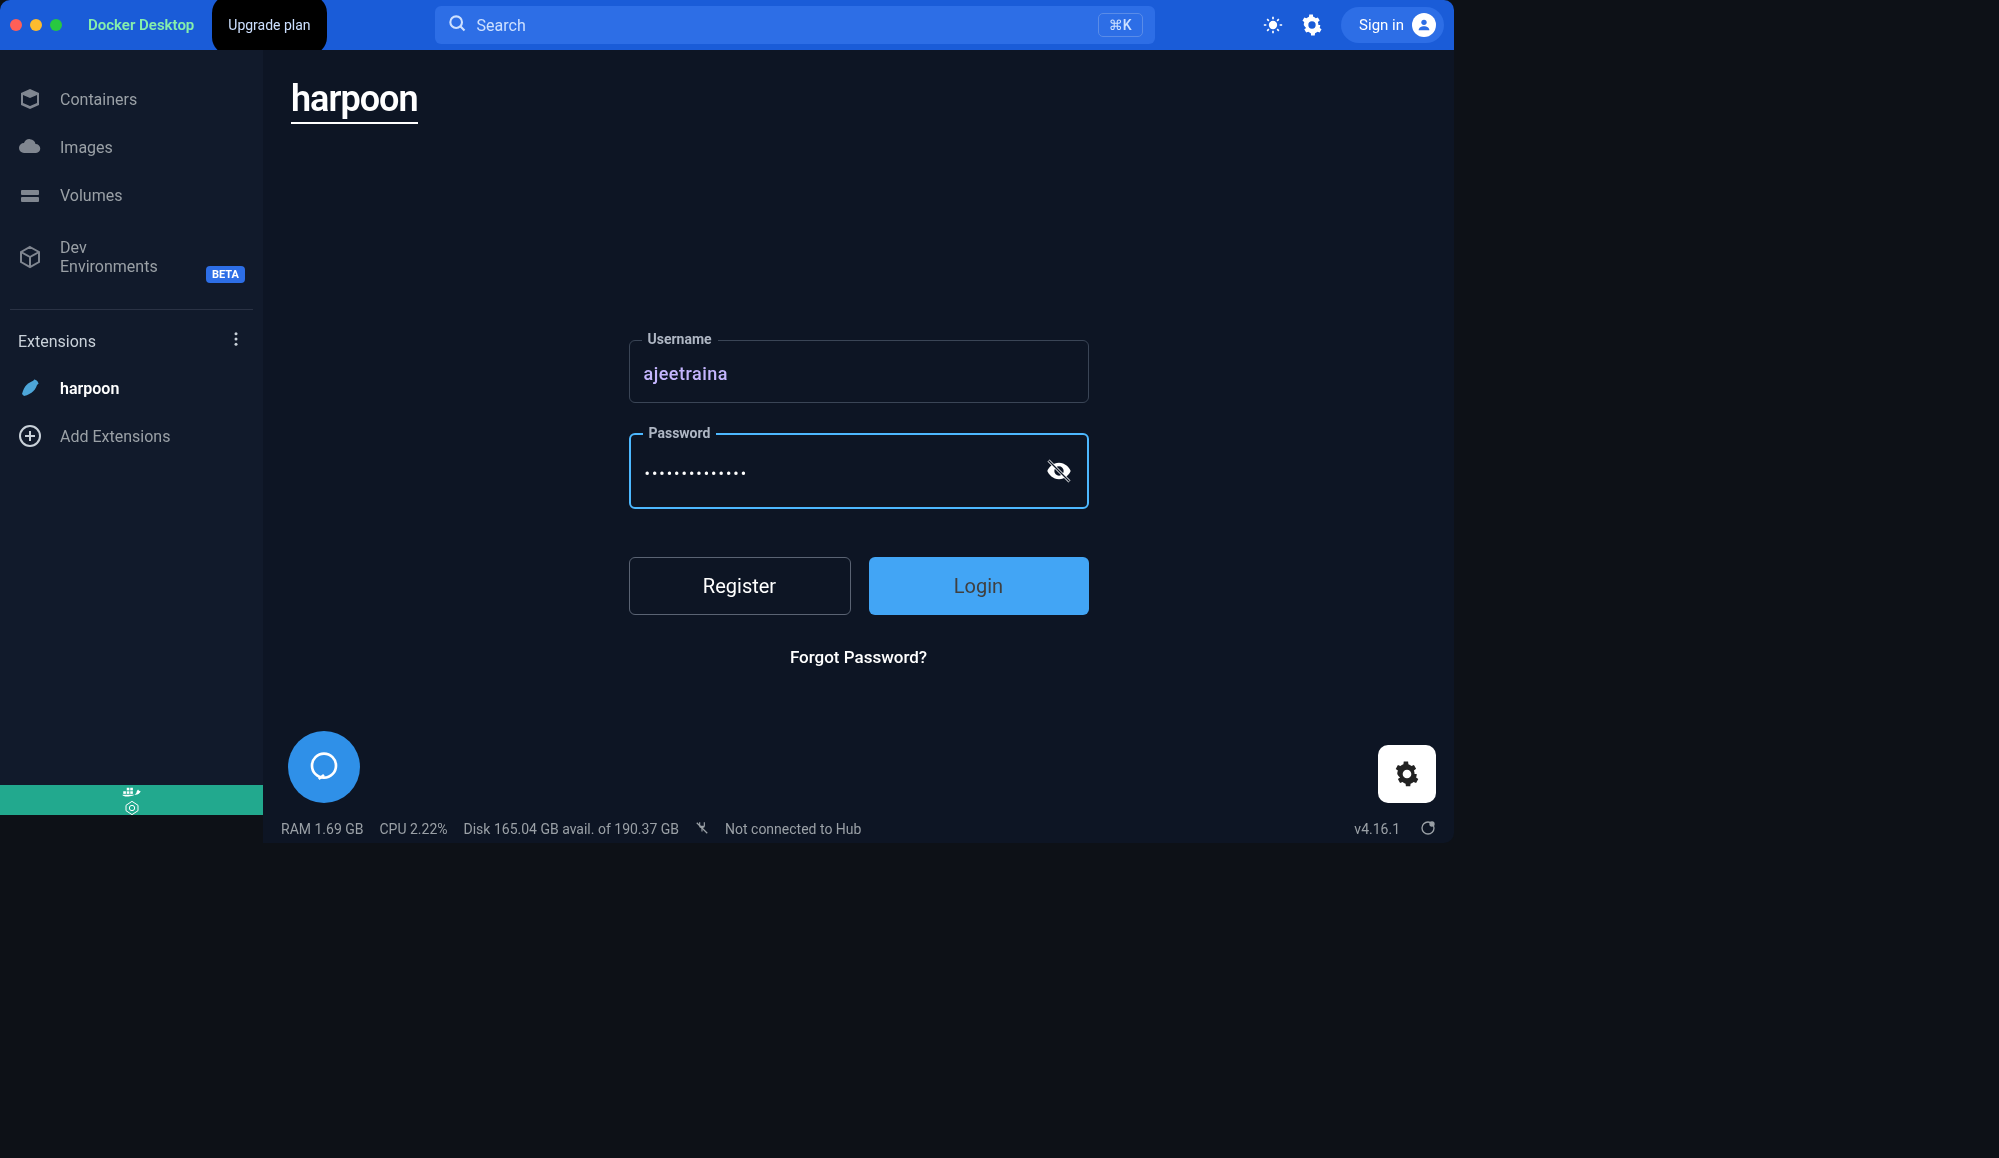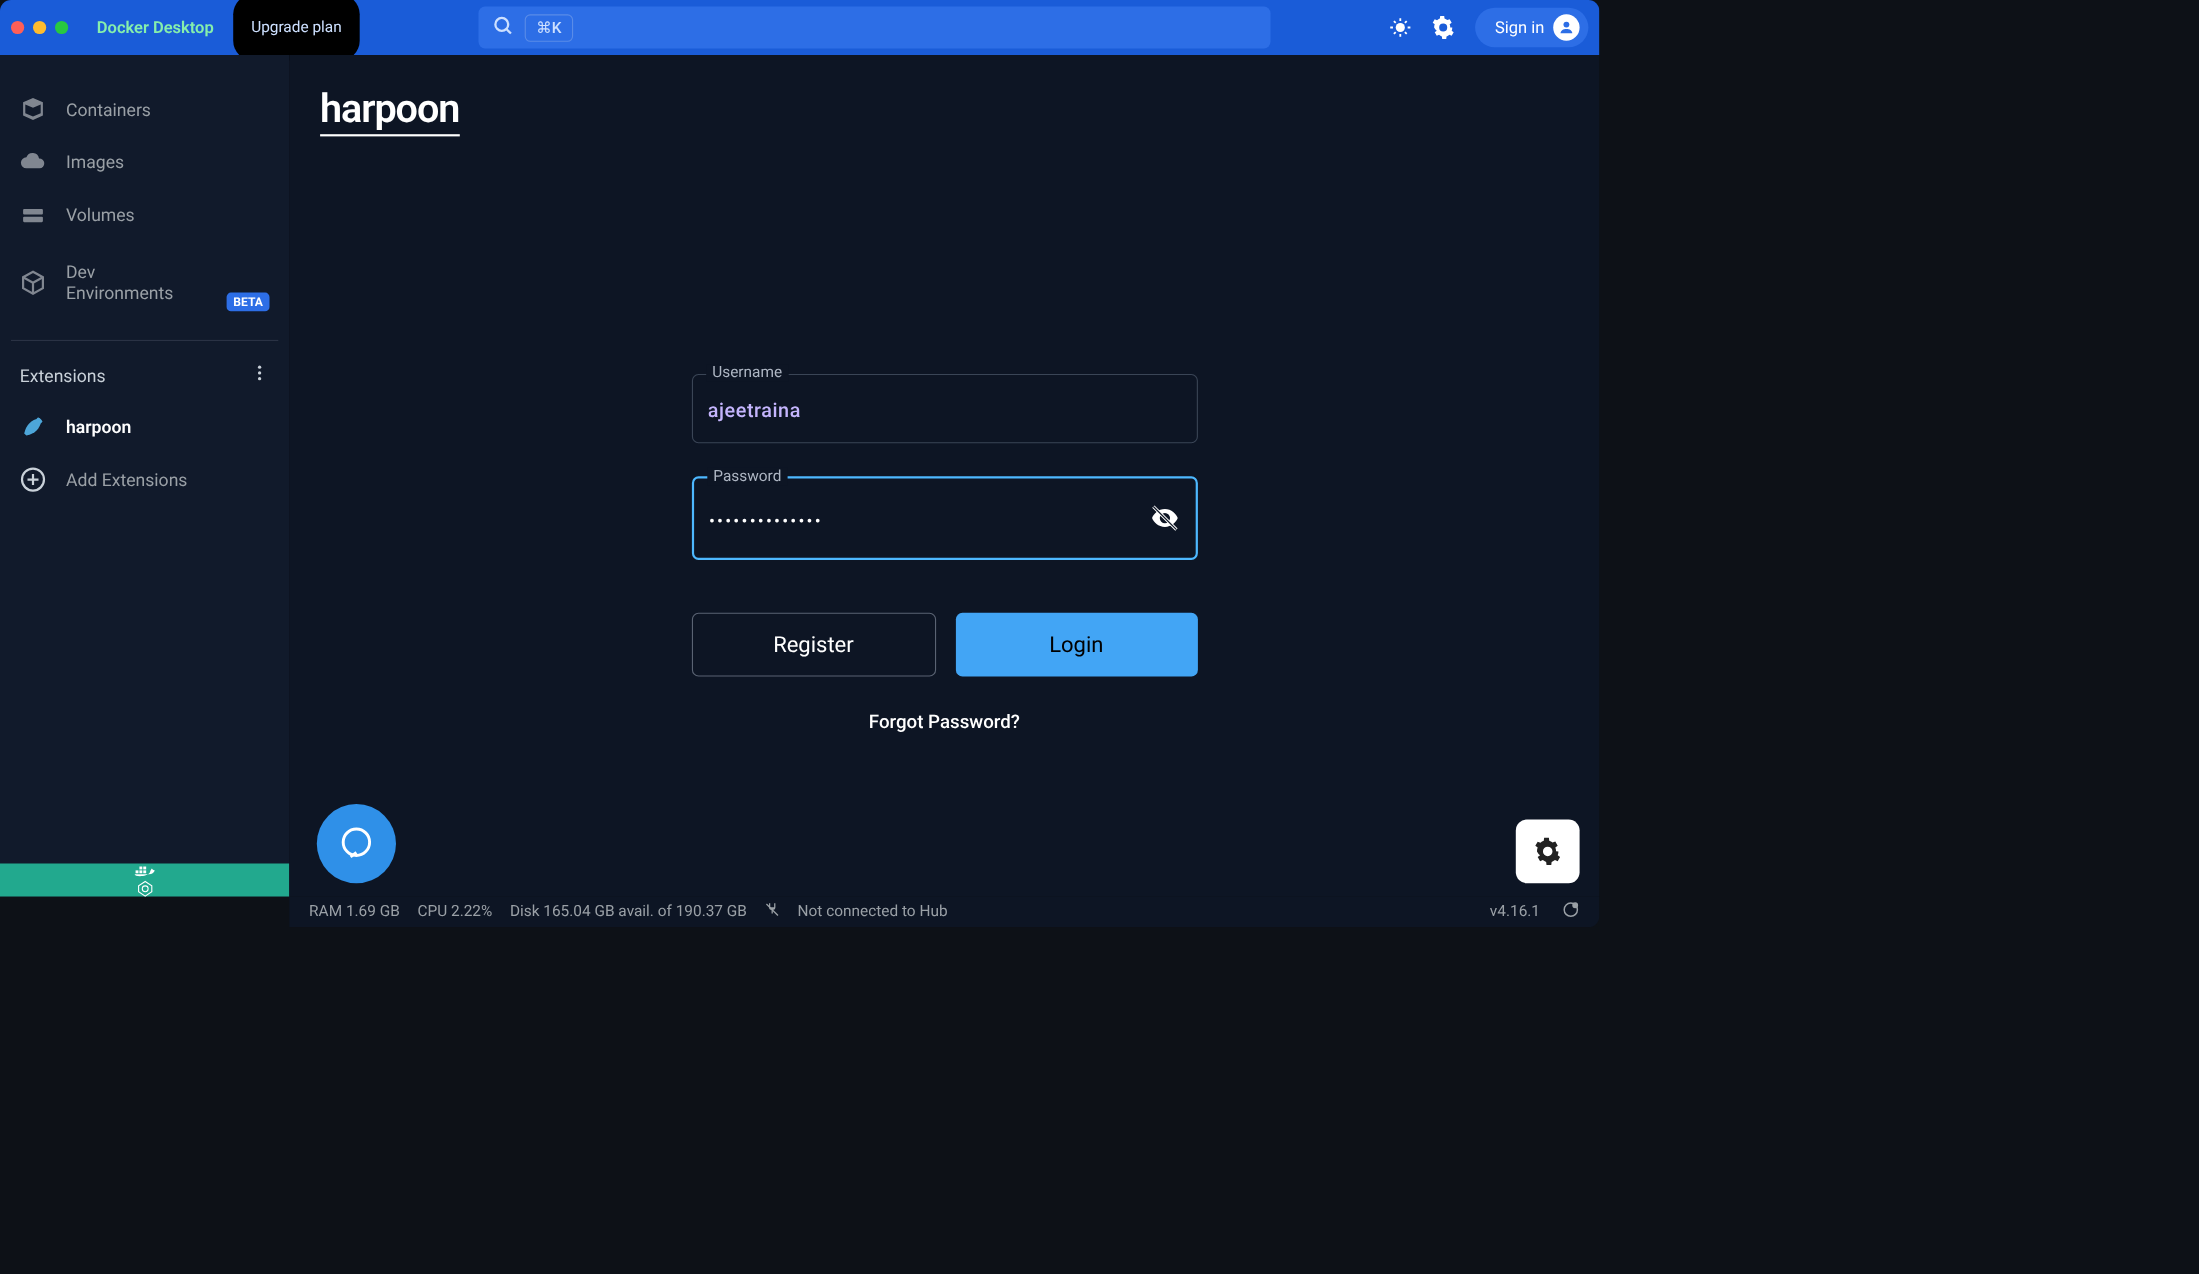--- a/index.html
+++ b/index.html
@@ -225,21 +225,21 @@
       border: 2px solid #4db8ff;
     }
     .field-label {
       position: absolute;
       top: -10px;
       left: 12px;
       background: #0d1524;
       padding: 0 6px;
       color: #aeb6c3;
       font-size: 14px;
-      font-weight: 400;
+      font-weight: 700;
     }
     .field-input {
       background: transparent;
       border: none;
       color: #c4b5fd;
       font-size: 18px;
       font-weight: 500;
       outline: none;
       width: 100%;
       letter-spacing: 0.5px;
@@ -271,21 +271,21 @@
       justify-content: center;
     }
     .btn-outline {
       background: transparent;
       border: 1px solid #5a6373;
       color: white;
     }
     .btn-primary {
       background: #42a5f5;
       border: none;
-      color: #000000;
+      color: #404040;
     }
     .forgot-link {
       text-align: center;
       margin-top: 32px;
       color: white;
       font-size: 17px;
       font-weight: 500;
       cursor: pointer;
     }
     
@@ -349,20 +349,21 @@
   </div>
   <div class="app-title">Docker Desktop</div>
   <button class="upgrade-btn">Upgrade plan</button>
   <div class="search-bar">
     <span class="icon">
       <svg width="20" height="20" viewBox="0 0 24 24" fill="none" stroke="#cde0ff" stroke-width="2.5">
           <circle cx="11" cy="11" r="7"></circle>
           <line x1="21" y1="21" x2="16" y2="16"></line>
         </svg>
     </span>
+    <input placeholder="Search" style="">
     <span class="kbd-shortcut">⌘K</span>
   </div>
   <div class="titlebar-right">
     <span class="icon-btn">
       <svg width="20" height="20" viewBox="0 0 24 24" fill="white">
           <circle cx="12" cy="12" r="5"></circle>
           <path d="M12 2v3M12 19v3M4 12H1M23 12h-3M5 5l2 2M17 17l2 2M5 19l2-2M17 7l2-2" stroke="white" stroke-width="2"></path>
         </svg>
     </span>
     <span class="icon-btn">

